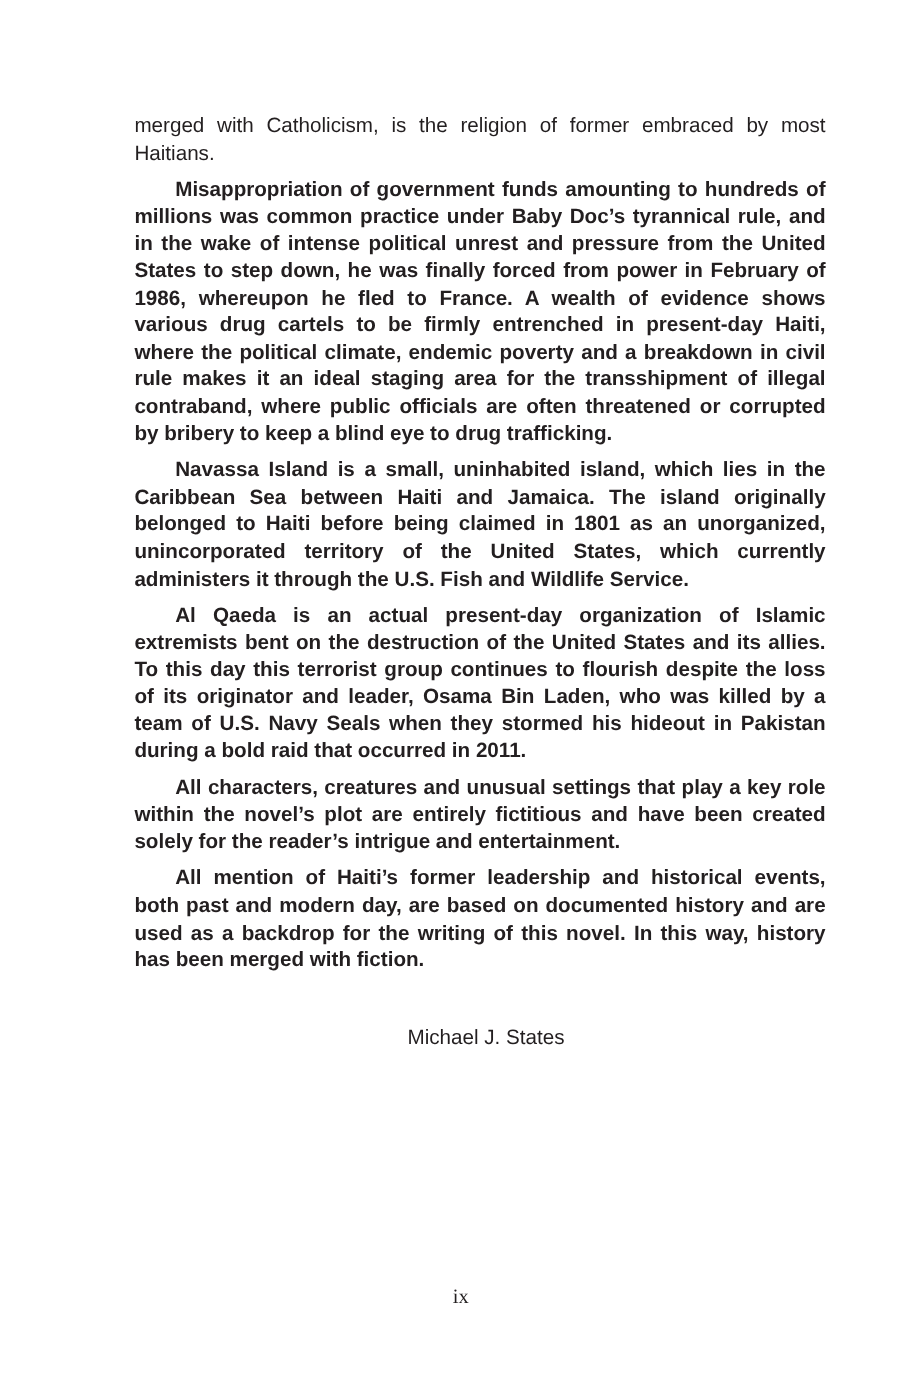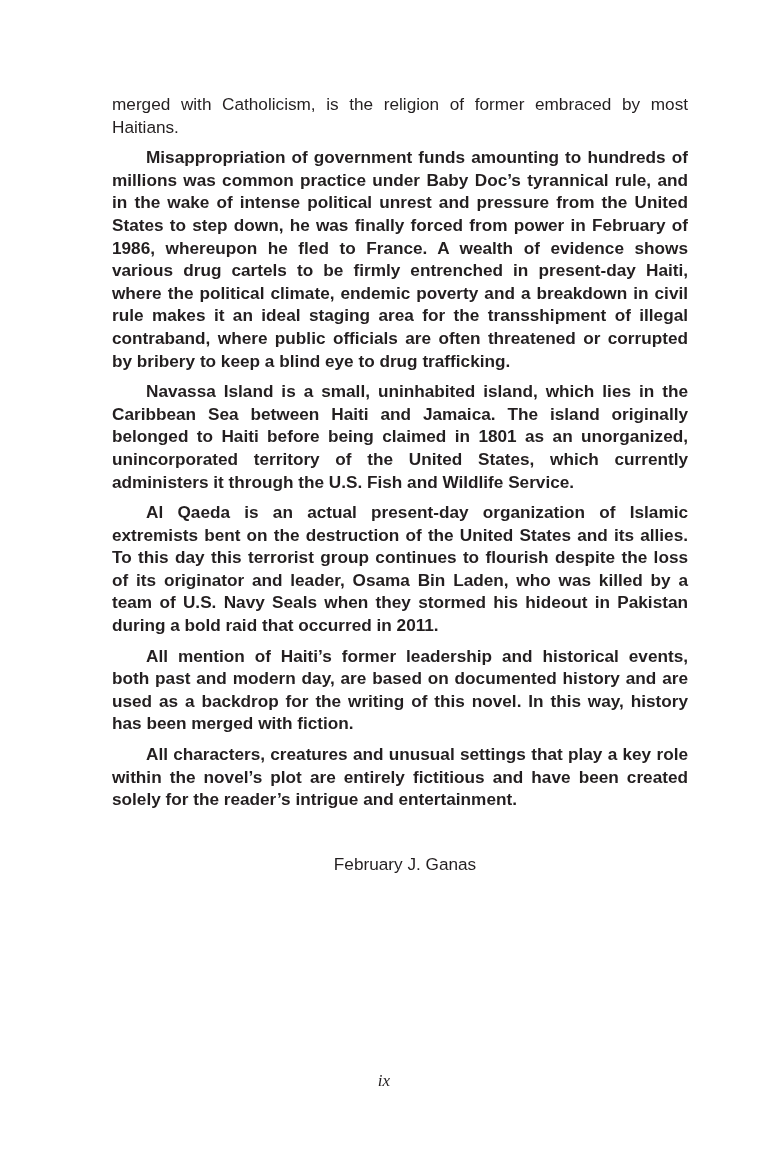--- a/index.html
+++ b/index.html
@@ -38,31 +38,30 @@
       text-align: center;
       padding-left: 10px;
     }
     .folio {
       position: absolute;
       left: 0;
       width: 768px;
       top: 1071px;
       text-align: center;
       font-family: "Liberation Serif", serif;
-      font-style: italic;
       font-size: 17px;
       color: #231f20;
     }
   </style>
 </head>
 <body>
 
 <div class="page">
   <p class="para">merged with Catholicism, is the religion of former embraced by most Haitians.</p>
   <p class="para indent">Misappropriation of government funds amounting to hundreds of millions was common practice under Baby Doc’s tyrannical rule, and in the wake of intense political unrest and pressure from the United States to step down, he was finally forced from power in February of 1986, whereupon he fled to France. A wealth of evidence shows various drug cartels to be firmly entrenched in present-day Haiti, where the political climate, endemic poverty and a breakdown in civil rule makes it an ideal staging area for the transshipment of illegal contraband, where public officials are often threatened or corrupted by bribery to keep a blind eye to drug trafficking.</p>
   <p class="para indent">Navassa Island is a small, uninhabited island, which lies in the Caribbean Sea between Haiti and Jamaica. The island originally belonged to Haiti before being claimed in 1801 as an unorganized, unincorporated territory of the United States, which currently administers it through the U.S. Fish and Wildlife Service.</p>
   <p class="para indent">Al Qaeda is an actual present-day organization of Islamic extremists bent on the destruction of the United States and its allies. To this day this terrorist group continues to flourish despite the loss of its originator and leader, Osama Bin Laden, who was killed by a team of U.S. Navy Seals when they stormed his hideout in Pakistan during a bold raid that occurred in 2011.</p>
+  <p class="para indent">All characters, creatures and unusual settings that play a key role within the novel’s plot are entirely fictitious and have been created solely for the reader’s intrigue and entertainment.</p>
   <p class="para indent">All mention of Haiti’s former leadership and historical events, both past and modern day, are based on documented history and are used as a backdrop for the writing of this novel. In this way, history has been merged with fiction.</p>
-  <p class="para indent">All characters, creatures and unusual settings that play a key role within the novel’s plot are entirely fictitious and have been created solely for the reader’s intrigue and entertainment.</p>
-  <div class="signature">February J. Ganas</div>
+  <div class="signature">Michael J. States</div>
 </div>
 
 <div class="folio">ix</div>
 
 </body></html>

